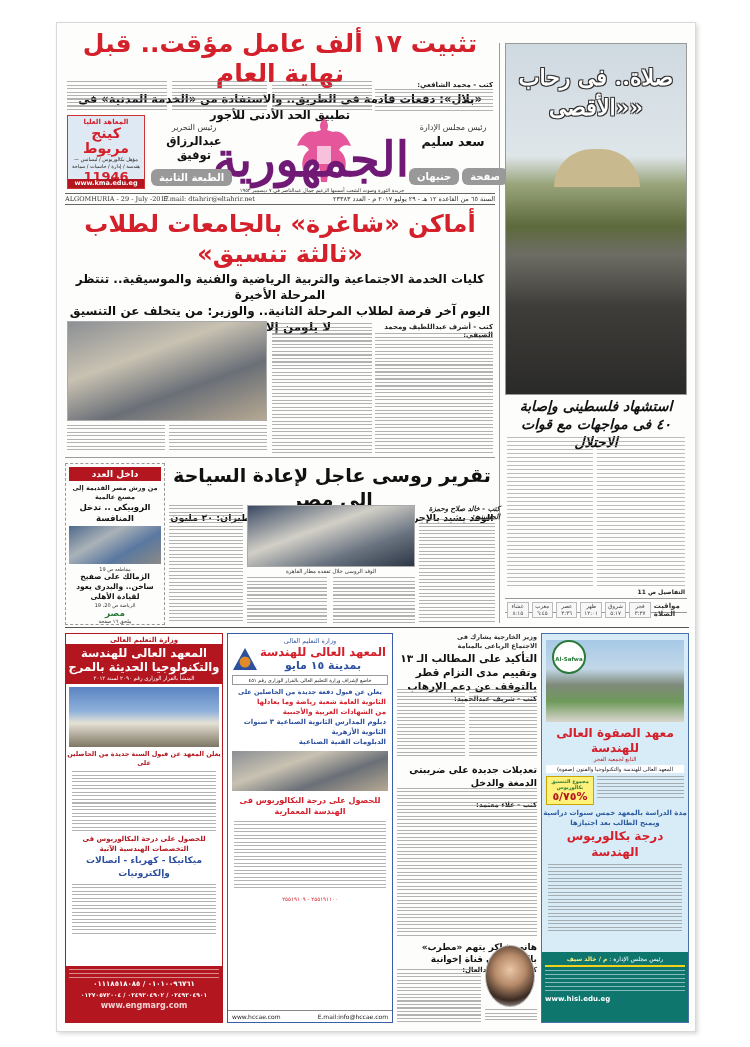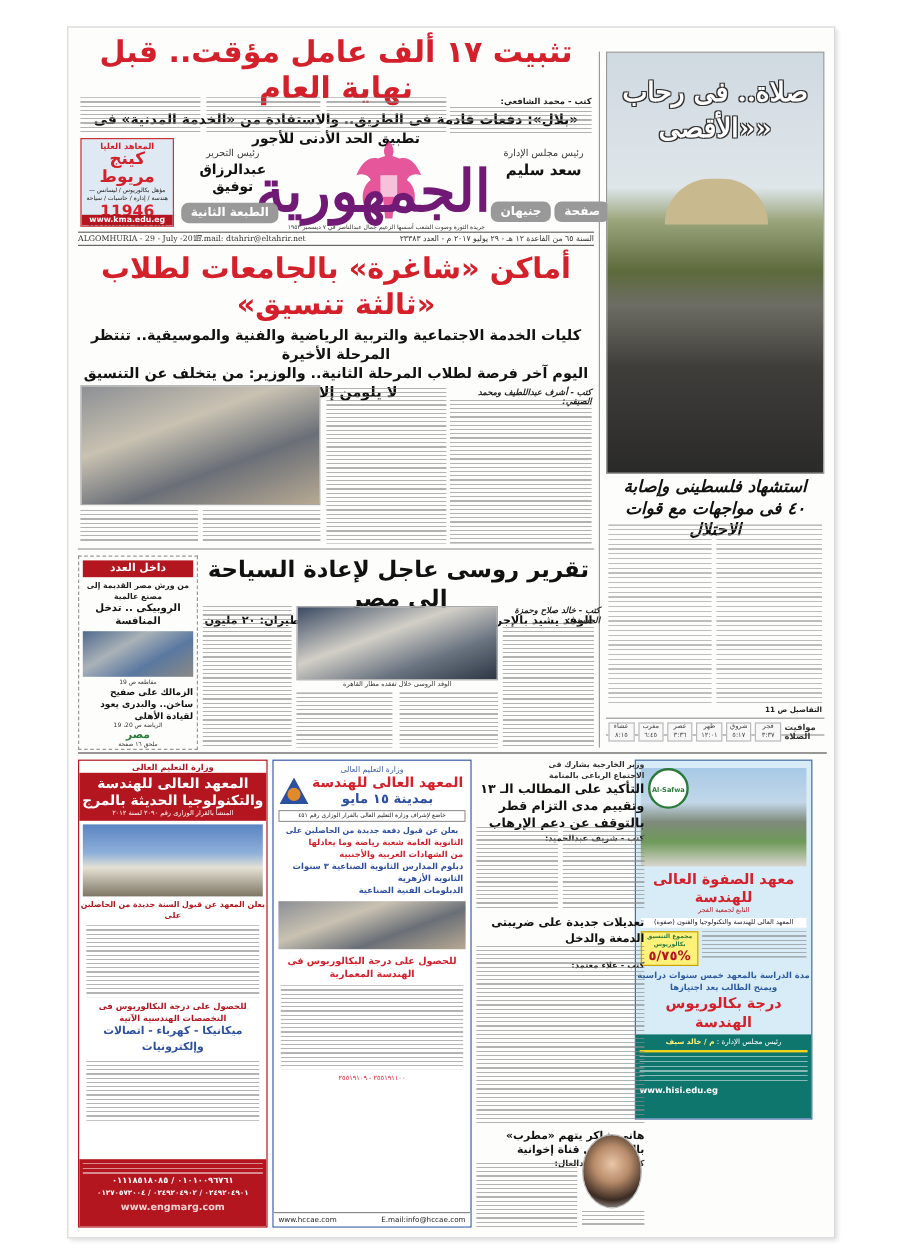--- a/index.html
+++ b/index.html
@@ -147,55 +147,55 @@
   </div>
 
   <div class="divider-v" style="left:442px; top:20px; height:580px;"></div>
 
   <div class="abs rtl center" style="left:8px; top:186px; width:430px;">
     <div class="headline-main center" style="font-size:24px;">أماكن «شاغرة» بالجامعات لطلاب «ثالثة تنسيق»</div>
     <div class="sub-headline" style="font-size:12px; margin-top:2px;">كليات الخدمة الاجتماعية والتربية الرياضية والفنية والموسيقية.. تنتظر المرحلة الأخيرة</div>
     <div class="sub-headline" style="font-size:12px;">اليوم آخر فرصة لطلاب المرحلة الثانية.. والوزير: من يتخلف عن التنسيق لا يلومن إلا نفسه</div>
   </div>
   <div class="abs photo-generic" style="left:10px; top:298px; width:200px; height:100px; border:1px solid #aaa;"></div>
-  <div class="abs rtl byline" style="left:318px; top:300px; width:118px;font-style:italic;">كتب - أشرف عبداللطيف ومحمد الصيفي:</div>
+  <div class="abs rtl byline" style="left:318px; top:300px; width:118px;">كتب - أشرف عبداللطيف ومحمد الصيفي:</div>
   <div class="abs lines dense" style="left:318px; top:310px; width:118px; height:120px;"></div>
   <div class="abs lines dense" style="left:215px; top:300px; width:100px; height:130px;"></div>
   <div class="abs lines dense" style="left:112px; top:402px; width:98px; height:28px;"></div>
   <div class="abs lines dense" style="left:10px; top:402px; width:98px; height:28px;"></div>
 
   <div class="divider-h" style="left:8px; top:434px; width:430px;"></div>
 
   <div class="abs" style="left:8px; top:440px; width:100px; height:162px; border:1px dashed #999;">
     <div class="center ad-red bold" style="font-size:9px; line-height:14px; margin:3px;">داخل العدد</div>
     <div class="center rtl bold" style="font-size:6.5px; line-height:9px; color:#222;">من ورش مصر القديمة إلى مصنع عالمية</div>
     <div class="center rtl bold" style="font-size:8.5px; line-height:11px; color:#111;">الروبيكى .. تدخل المنافسة</div>
     <div class="photo-workers" style="margin:2px 3px; height:38px;"></div>
     <div class="center" style="font-size:5px; color:#333;">مقاطعه ص 19</div>
-    <div class="center rtl bold" style="font-size:7.5px; line-height:10px; color:#111; padding:0 3px;text-align:right;">الزمالك على صفيح ساخن.. والبدرى يعود لقيادة الأهلى</div>
+    <div class="center rtl bold" style="font-size:7.5px; line-height:10px; color:#111; padding:0 3px;">الزمالك على صفيح ساخن.. والبدرى يعود لقيادة الأهلى</div>
     <div class="center" style="font-size:5px; color:#333;">الرياضة ص 20، 19</div>
     <div class="center bold" style="font-size:9px; color:#2a7a3a;">مصر</div>
     <div class="center" style="font-size:5px; color:#333;">ملحق ١٦ صفحة</div>
   </div>
 
   <div class="abs rtl center" style="left:112px; top:440px; width:326px;">
     <div class="bold" style="font-size:19px; color:#111; line-height:24px;">تقرير روسى عاجل لإعادة السياحة إلى مصر</div>
     <div class="sub-headline" style="font-size:9.5px; line-height:13px;">الوفد يشيد بالإجراءات الأمنية فى مطار القاهرة.. والطيران: ٢٠ مليون دولار لتحديث المنظومة</div>
   </div>
   <div class="abs rtl byline" style="left:367px; top:482px; width:76px;font-style:italic;">كتب - خالد صلاح وحمزة الحسينى:</div>
   <div class="abs lines dense" style="left:362px; top:496px; width:76px; height:104px;"></div>
   <div class="abs photo-people" style="left:190px; top:482px; width:168px; height:62px; border:1px solid #aaa;"></div>
   <div class="abs rtl center" style="left:190px; top:545px; width:168px; font-size:5.5px; color:#333;">الوفد الروسى خلال تفقده مطار القاهرة</div>
   <div class="abs lines dense" style="left:112px; top:482px; width:74px; height:118px;"></div>
   <div class="abs lines dense" style="left:190px; top:554px; width:80px; height:46px;"></div>
   <div class="abs lines dense" style="left:276px; top:554px; width:82px; height:46px;"></div>
 
   <div class="divider-h" style="left:8px; top:604px; width:624px; background:#555;"></div>
 
-  <div class="ad-box" style="left:472px; top:610px; width:148px; height:300px; background:#d8ecf7; border-color:#4a6ea8;">
+  <div class="ad-box" style="left:484px; top:610px; width:148px; height:390px; background:#d8ecf7; border-color:#4a6ea8;">
     <div class="photo-generic" style="margin:4px; height:82px; background:linear-gradient(180deg,#a7c9e6 0%,#c2d7e8 35%,#7e8a7a 55%,#6f9a5a 75%,#d9d6cf 100%);">
       <div style="width:34px; height:34px; border-radius:50%; background:#fff; border:2px solid #2c7a3a; margin:6px; font-size:5.5px; text-align:center; line-height:34px; color:#2c7a3a; font-weight:bold;">Al-Safwa</div>
     </div>
     <div class="center rtl red bold" style="font-size:12px; line-height:15px;">معهد الصفوة العالى للهندسة</div>
     <div class="center rtl" style="font-size:5.5px; color:#b3161f; line-height:7px;">التابع لجمعية الفجر</div>
     <div class="center rtl" style="font-size:5.5px; color:#223; line-height:8px; background:#fff; margin:2px 4px;">المعهد العالى للهندسة والتكنولوجيا والفنون (صفوة)</div>
     <div style="display:flex; margin:3px 4px; gap:3px;">
       <div style="background:#fff17a; border:1px solid #c9a400; width:48px; text-align:center; padding:1px;">
         <div style="font-size:5px; color:#2c7a3a; font-weight:bold;">مجموع التنسيق بكالوريوس</div>
         <div style="font-size:11px; color:#b3161f; font-weight:bold;">٥/٧٥%</div>

